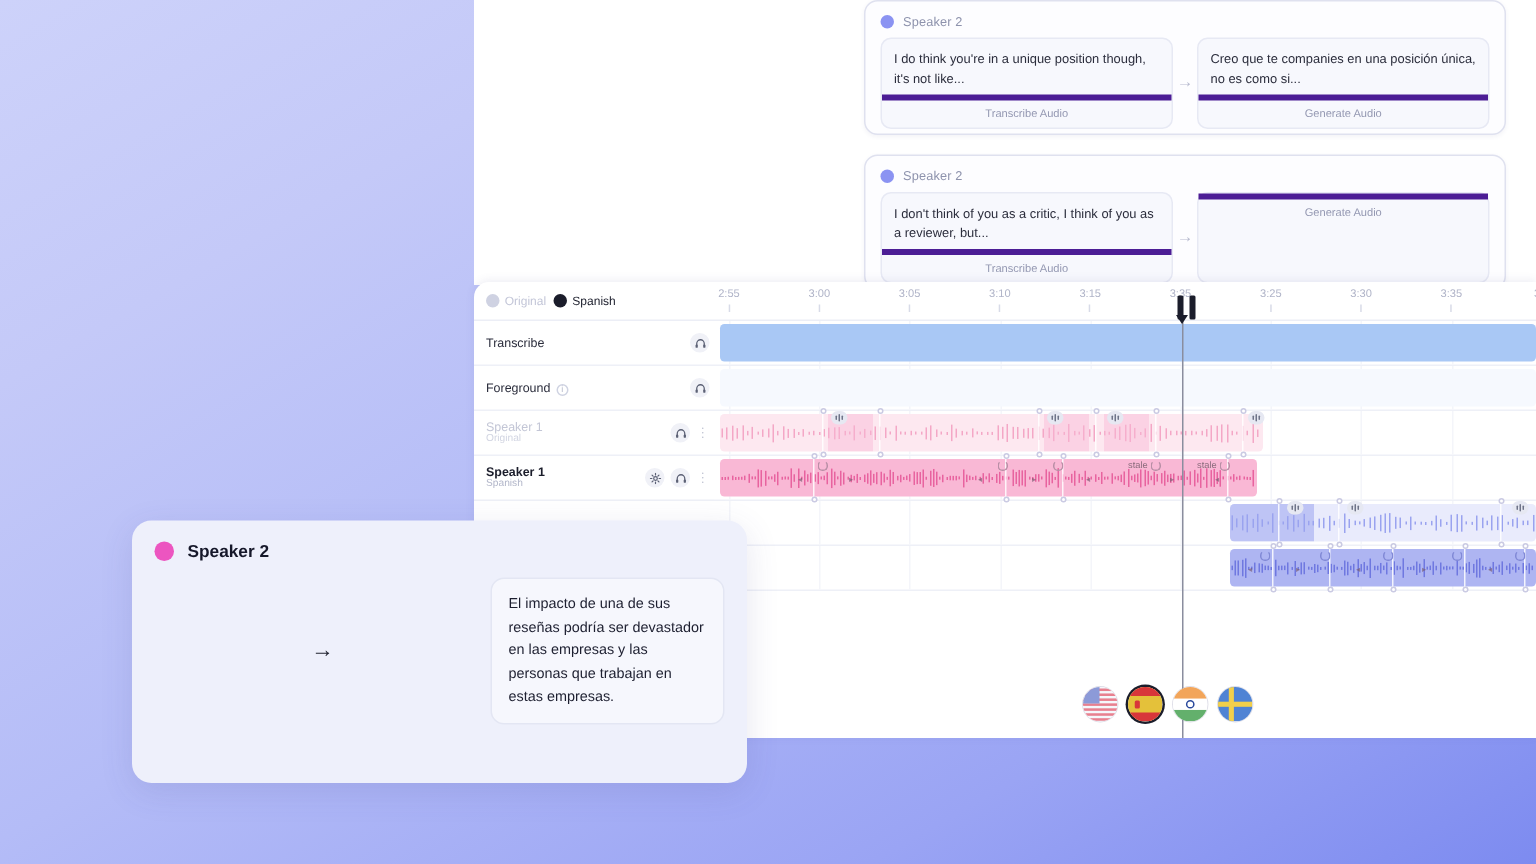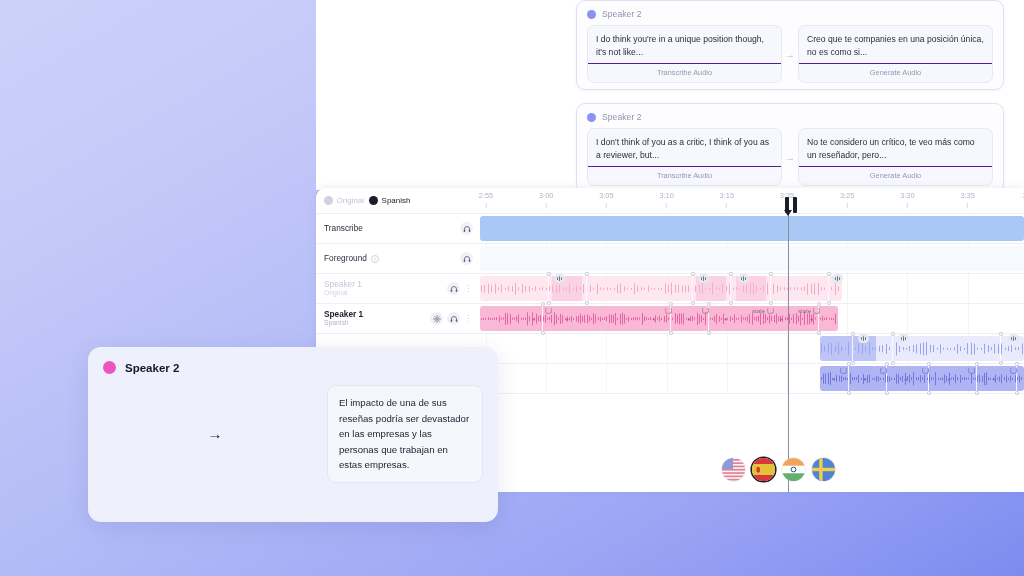--- a/index.html
+++ b/index.html
@@ -28,21 +28,21 @@
   .tr-spk{ display:flex; align-items:center; gap:6px; margin-bottom:6px; }
   .tr-dot{ width:9px;height:9px;border-radius:50%;background:#8b93f2;flex:0 0 auto; }
   .tr-spk-label{ font-size:8.5px; color:#8e93ad; letter-spacing:.1px; }
   .tr-cols{ display:flex; align-items:stretch; gap:0; }
   .tr-col{
     flex:0 0 195px; background:#f7f8fd; border:1px solid #e7e9f4; border-radius:7px;
     display:flex; flex-direction:column; min-height:58px;
   }
   .tr-text{ flex:1; padding:7px 8px 4px 8px; font-size:8.6px; line-height:1.5; color:#2b2d3c; }
   .tr-btn{
-    border-top:1px solid #4c1d95; text-align:center; font-size:7.4px;
+    border-top:4px solid #4c1d95; text-align:center; font-size:7.4px;
     color:#9498b2; padding:4px 0 5px 0;
   }
   .tr-arrow{ flex:1; display:flex; align-items:center; justify-content:center;
     font-size:11px; color:#b9bcd0; }
 
   
   #timeline-panel{
     position:absolute; left:316px; top:188px; width:708px; height:304px;
     background:#ffffff; border-radius:10px 0 0 0;
     box-shadow:0 -1px 6px rgba(90,90,150,.10);
@@ -189,21 +189,20 @@
       <span class="tr-dot"></span>
       <span class="tr-spk-label">Speaker 2</span>
     </div>
     <div class="tr-cols">
       <div class="tr-col">
         <div class="tr-text">I don't think of you as a critic, I think of you as a reviewer, but...</div>
         <div class="tr-btn">Transcribe Audio</div>
       </div>
       <div class="tr-arrow">→</div>
       <div class="tr-col">
-        <div class="tr-text">No te considero un crítico, te veo más como un reseñador, pero...</div>
         <div class="tr-btn">Generate Audio</div>
       </div>
     </div>
   </div>
 
 </div>
 
 <div id="timeline-panel">
 
   <div id="tl-toolbar">

